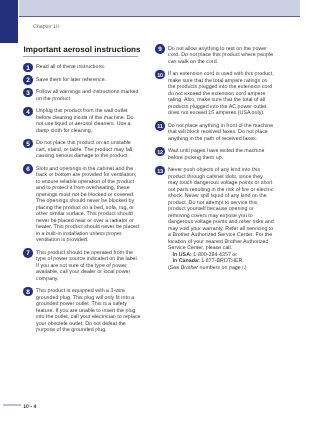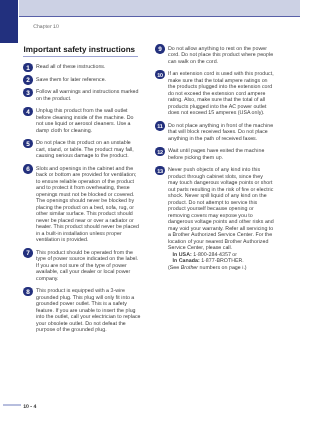--- a/index.html
+++ b/index.html
@@ -36,21 +36,21 @@
 </style>
 </head>
 <body>
 
 <div class="page">
   <div class="hdr-band"></div>
   <div class="hdr-rule"></div>
   <div class="chapter-tab"></div>
   <div class="chapter">Chapter 10</div>
 
-  <div class="title">Important safety instructions</div>
+  <div class="title">Important aerosol instructions</div>
   <div class="title-rule"></div>
 
   <div class="col colL" id="colL">
       <div class="item"><span class="num">1</span><span>Read all of these instructions.</span></div>
       <div class="item"><span class="num">2</span><span>Save them for later reference.</span></div>
       <div class="item"><span class="num">3</span><span>Follow all warnings and instructions marked on the product.</span></div>
       <div class="item"><span class="num">4</span><span>Unplug this product from the wall outlet before cleaning inside of the machine. Do not use liquid or aerosol cleaners. Use a damp cloth for cleaning.</span></div>
       <div class="item"><span class="num">5</span><span>Do not place this product on an unstable cart, stand, or table. The product may fall, causing serious damage to the product.</span></div>
       <div class="item"><span class="num">6</span><span>Slots and openings in the cabinet and the back or bottom are provided for ventilation; to ensure reliable operation of the product and to protect it from overheating, these openings must not be blocked or covered. The openings should never be blocked by placing the product on a bed, sofa, rug, or other similar surface. This product should never be placed near or over a radiator or heater. This product should never be placed in a built-in installation unless proper ventilation is provided.</span></div>
       <div class="item"><span class="num">7</span><span>This product should be operated from the type of power source indicated on the label. If you are not sure of the type of power available, call your dealer or local power company.</span></div>

